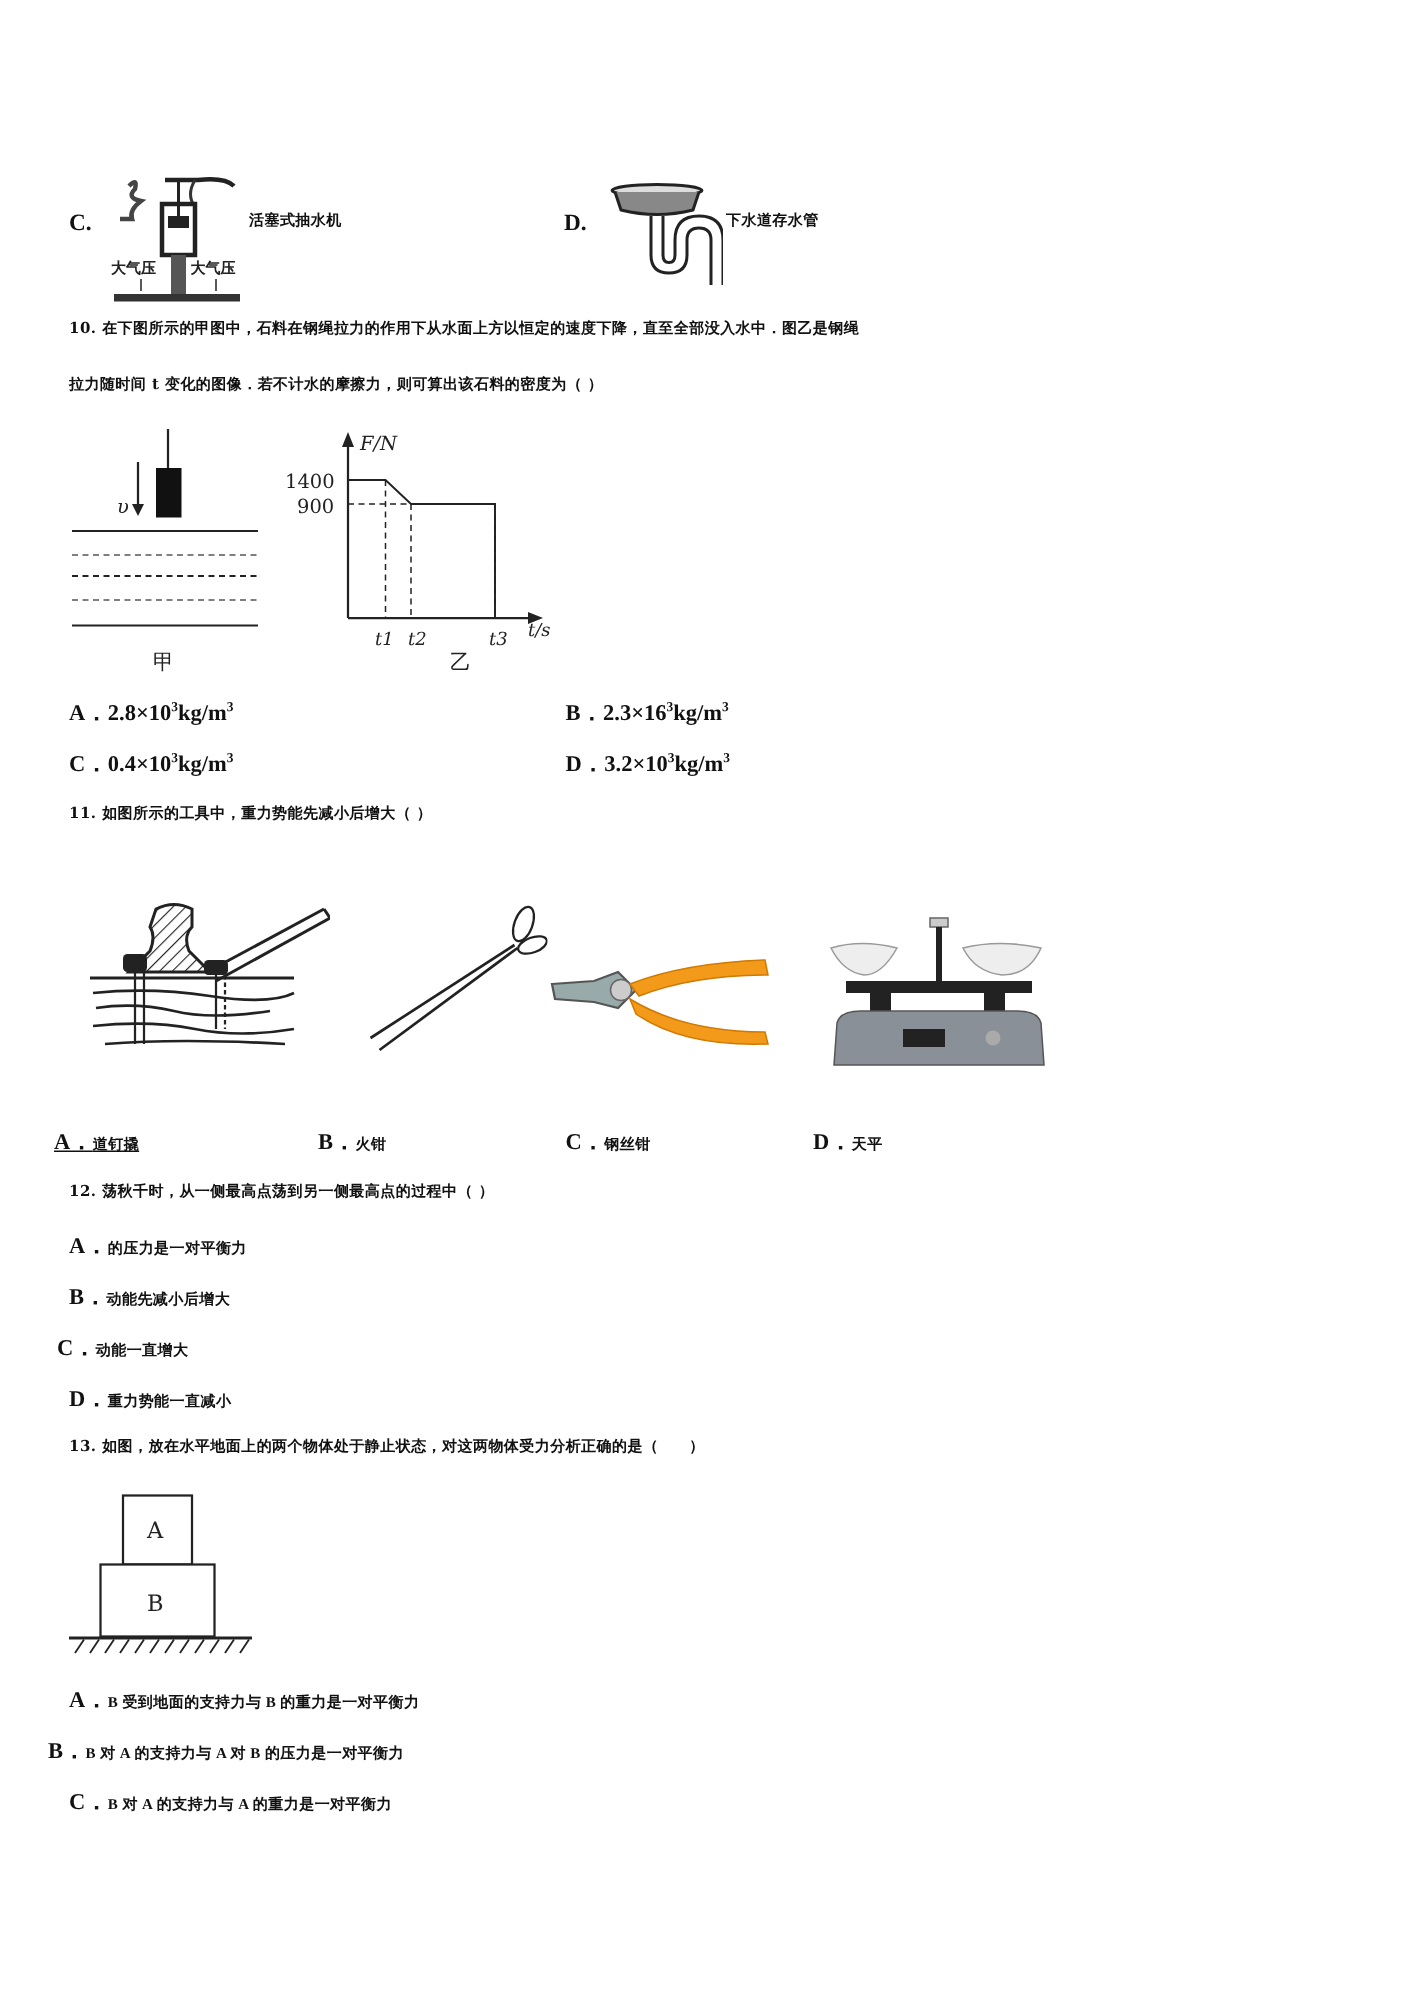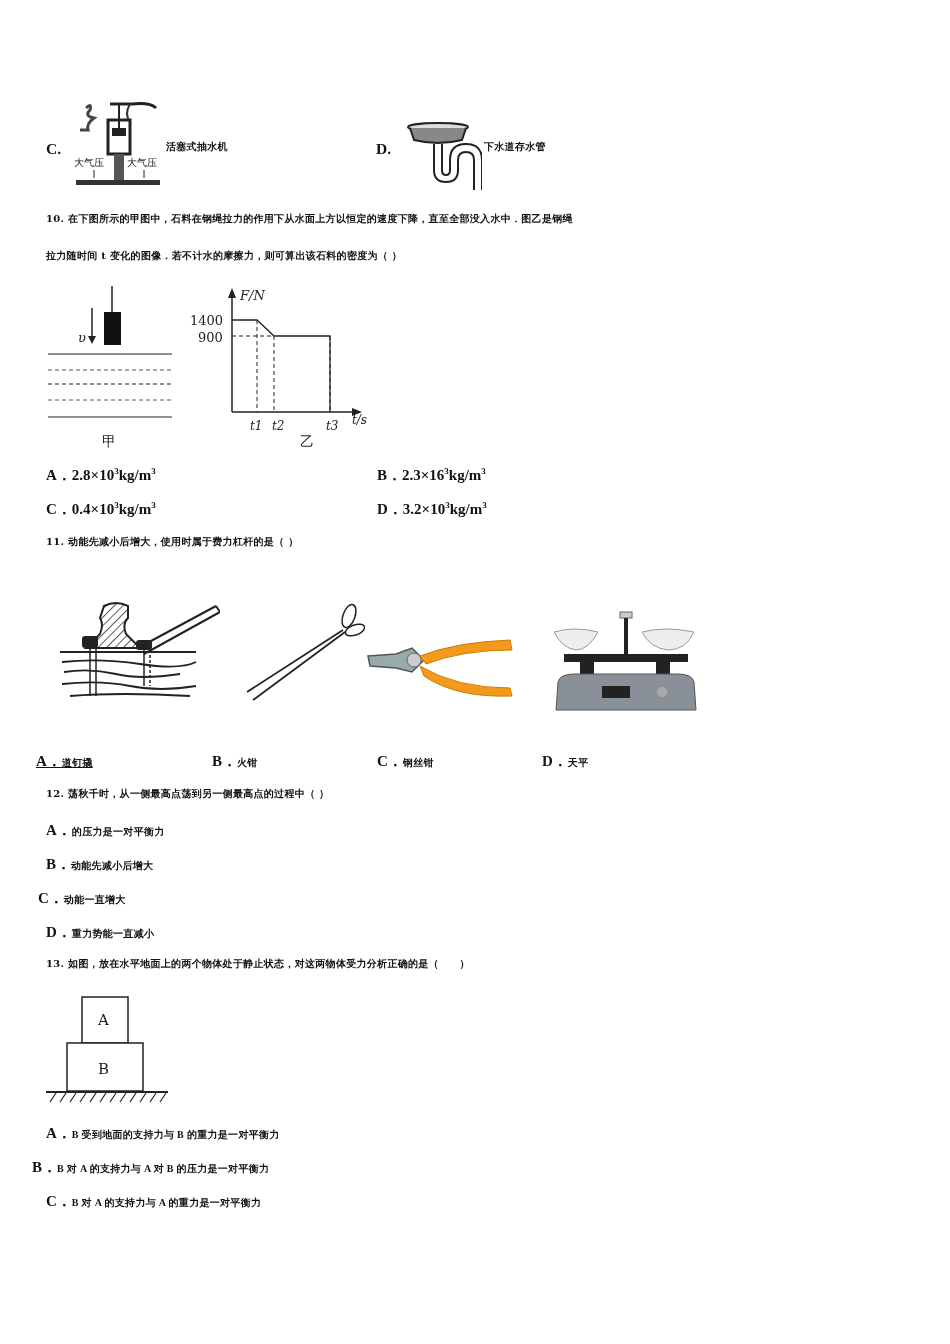--- a/index.html
+++ b/index.html
@@ -9,21 +9,21 @@
   .txt { font-size: 10px; font-weight: bold; white-space: nowrap; letter-spacing: 0.3px; }
   .lbl { font-family: "Liberation Serif", serif; font-weight: bold; font-size: 15.5px; }
   .opt { font-family: "Liberation Serif", serif; font-weight: bold; font-size: 15px; white-space: nowrap; }
   sup { font-size: 9px; vertical-align: 6px; line-height: 0; }
   svg { display: block; }
 </style>
 </head>
 <body>
 
 <div class="abs lbl" style="left:46px; top:140px;">C.</div>
-<div class="abs" style="left:72px; top:100px;">
+<div class="abs" style="left:72px; top:116px;font-weight:bold;">
   <svg width="92" height="92" viewBox="0 0 92 92">
     <path d="M14 8 Q20 2 18 10 Q12 16 22 18 Q14 24 16 30 L8 30" fill="none" stroke="#444" stroke-width="3"></path>
     <path d="M38 4 L60 4 Q78 2 84 8" fill="none" stroke="#222" stroke-width="3"></path>
     <path d="M58 4 Q52 14 58 22" fill="none" stroke="#333" stroke-width="2"></path>
     <rect x="36" y="20" width="22" height="34" fill="#fff" stroke="#222" stroke-width="3"></rect>
     <rect x="40" y="28" width="14" height="8" fill="#222"></rect>
     <line x1="47" y1="4" x2="47" y2="28" stroke="#222" stroke-width="2"></line>
     <rect x="42" y="54" width="10" height="30" fill="#555"></rect>
     <rect x="4" y="80" width="84" height="5" fill="#333"></rect>
     <text x="2" y="66" font-size="10" fill="#222">大气压</text>
@@ -100,21 +100,21 @@
 </div>
 <div class="abs opt" style="left:46px; top:500px;">
   <span>C．</span><span>0.4×10</span><sup>3</sup><span>kg/m</span><sup>3</sup>
 </div>
 <div class="abs opt" style="left:377px; top:500px;">
   <span>D．</span><span>3.2×10</span><sup>3</sup><span>kg/m</span><sup>3</sup>
 </div>
 
 <div class="abs txt" style="left:46px; top:535px;">
   <span>11.</span>
-  <span>动能先减小后增大，使用时属于费力杠杆的是（ ）</span>
+  <span>如图所示的工具中，重力势能先减小后增大（ ）</span>
 </div>
 
 <div class="abs" style="left:60px; top:600px;">
   <svg width="160" height="100" viewBox="0 0 160 100">
     <path d="M44 6 Q56 0 68 6 L68 18 Q62 24 66 34 L80 48 L26 48 L40 34 Q44 24 40 18 Z" fill="url(#hatch)" stroke="#222" stroke-width="2"></path>
     <defs>
         <pattern id="hatch" width="6" height="6" patternUnits="userSpaceOnUse" patternTransform="rotate(45)">
           <line x1="0" y1="0" x2="0" y2="6" stroke="#222" stroke-width="1.5"></line>
         </pattern>
       </defs>

